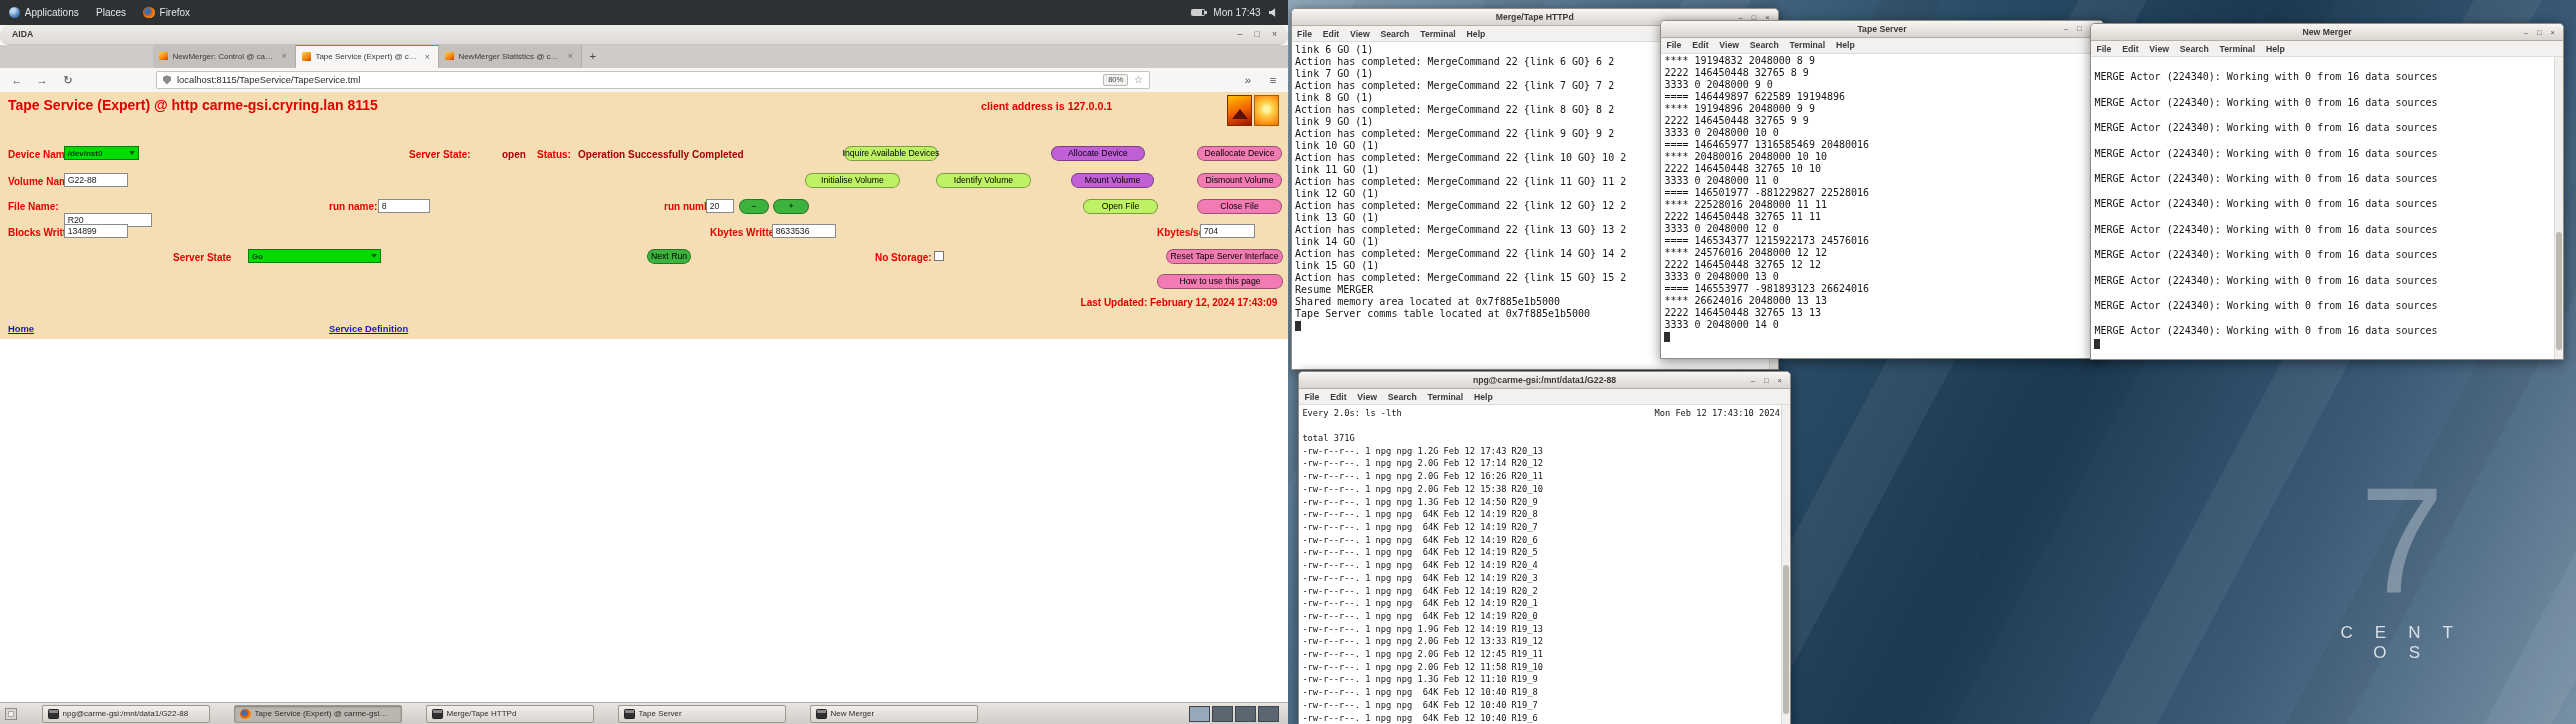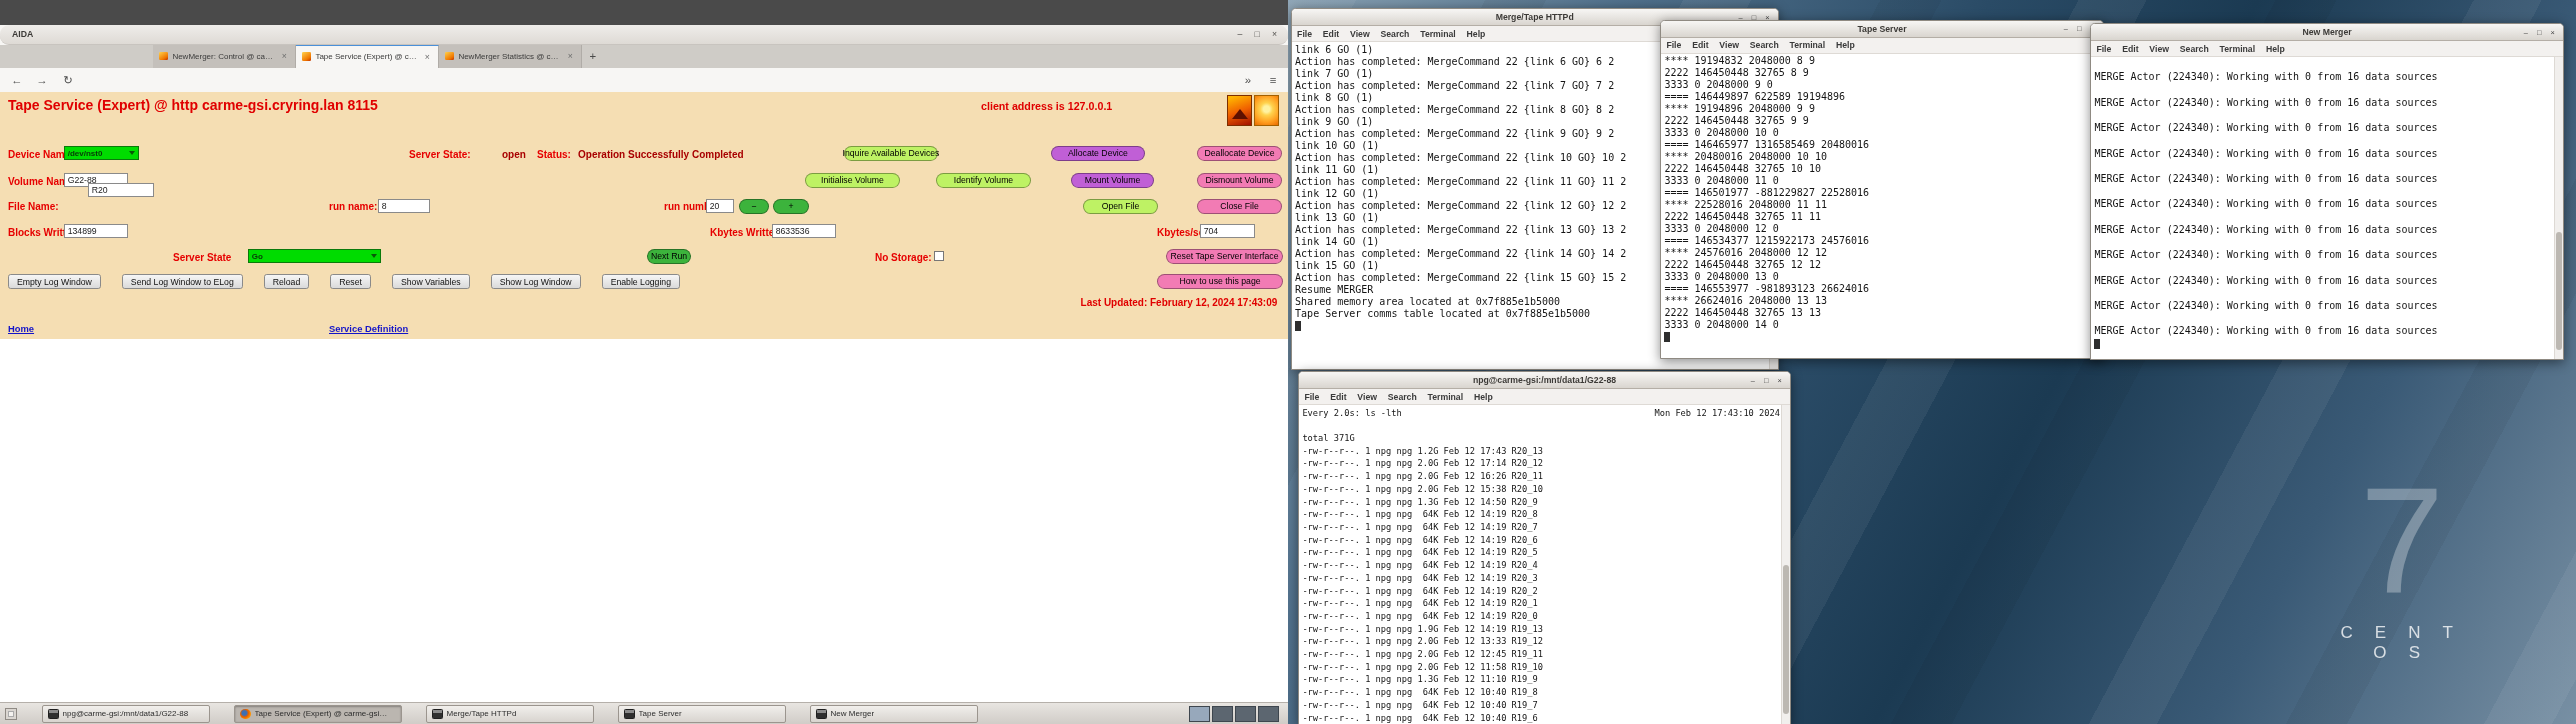--- a/index.html
+++ b/index.html
@@ -113,20 +113,38 @@
   #win-merger { left:802px; top:23px;  width:474px; height:337px; z-index:3; }
   #win-npg    { left:10px;   top:371px; width:493px; height:354px; z-index:2; }
 </style>
 </head>
 <body>
 
 <div id="screen">
 
   <div id="monitor-left">
 
+    <div id="top-panel">
+      <div class="panel-item">
+        <span class="apps-icon"></span>
+        <span>Applications</span>
+      </div>
+      <div class="panel-item">
+        <span>Places</span>
+      </div>
+      <div class="panel-item">
+        <span class="ffdot"></span>
+        <span>Firefox</span>
+      </div>
+      <div class="panel-right">
+        <span class="battery"></span>
+        <span class="clock">Mon 17:43</span>
+        <span class="speaker"></span>
+      </div>
+    </div>
 
     <div id="ff-window">
       <div class="ff-titlebar">
         <span class="ff-title">AIDA</span>
         <div class="win-ctrl">
           <span>–</span>
           <span>□</span>
           <span>×</span>
         </div>
       </div>
@@ -149,20 +167,26 @@
             <span class="tab-close">×</span>
           </div>
           </div>
         <div class="newtab">+</div>
       </div>
 
       <div class="ff-navbar">
         <span class="nav-icon" style="left:6.7px">←</span>
         <span class="nav-icon" style="left:32px">→</span>
         <span class="nav-icon" style="left:58px">↻</span>
+        <div class="urlbar">
+          <span class="shield"></span>
+          <span class="url-text">localhost:8115/TapeService/TapeService.tml</span>
+          <span class="zoom-badge">80%</span>
+          <span class="star">☆</span>
+        </div>
         <span class="nav-icon" style="left:1238px">»</span>
         <span class="nav-icon" style="left:1263px">≡</span>
       </div>
 
       <div class="ff-content">
         <div class="beige"></div>
 
         <div class="pg-title">Tape Service (Expert) @ http carme-gsi.cryring.lan 8115</div>
         <div class="pg-client">client address is 127.0.0.1</div>
         <div class="logo">
@@ -184,21 +208,21 @@
         <div class="btn b-pink" style="left:1197px;top:54px;width:85px">Deallocate Device</div>
 
         <span class="lbl" style="left:8px;top:84px">Volume Name:</span>
         <input class="inp" style="left: 64px; top: 81px; width: 64px;" value="G22-88">
         <div class="btn b-blue" style="left:805px;top:81px;width:95px">Initialise Volume</div>
         <div class="btn b-blue" style="left:936px;top:81px;width:95px">Identify Volume</div>
         <div class="btn b-purple" style="left:1071px;top:81px;width:83px">Mount Volume</div>
         <div class="btn b-pink" style="left:1197px;top:81px;width:85px">Dismount Volume</div>
 
         <span class="lbl" style="left:8px;top:109px">File Name:</span>
-        <input class="inp" style="left: 64px; top: 91px; width: 66px; margin-left: 24px;" value="R20">
+        <input class="inp" style="left: 64px; top: 121px; width: 88px;" value="R20">
         <span class="lbl" style="left:329px;top:109px">run name:</span>
         <input class="inp" style="left: 378px; top: 107px; width: 52px;" value="8">
         <span class="lbl" style="left:664px;top:109px">run number:</span>
         <input class="inp" style="left: 706px; top: 107px; width: 28px;" value="20">
         <div class="btn b-green" style="left:739px;top:107px;width:29.5px">−</div>
         <div class="btn b-green" style="left:773px;top:107px;width:36px">+</div>
         <div class="btn b-blue" style="left:1083px;top:107px;width:75px">Open File</div>
         <div class="btn b-pink" style="left:1197px;top:107px;width:85px">Close File</div>
 
         <span class="lbl" style="left:8px;top:135px">Blocks Written:</span>
@@ -211,29 +235,20 @@
         <span class="lbl" style="left:173px;top:160px">Server State</span>
         <div class="sel" style="left:248px;top:157px;width:133px">
           <span>Go</span>
             <span class="arrow"></span>
         </div>
         <div class="btn b-green" style="left:647px;top:157px;width:44px">Next Run</div>
         <span class="lbl" style="left:875px;top:160px">No Storage:</span>
         <div class="chk" style="left:934px;top:159px"></div>
         <div class="btn b-pink" style="left:1166px;top:157px;width:117px">Reset Tape Server Interface</div>
 
-        <div class="gray-row">
-            <div class="lbtn">Empty Log Window</div>
-            <div class="lbtn">Send Log Window to ELog</div>
-            <div class="lbtn">Reload</div>
-            <div class="lbtn">Reset</div>
-            <div class="lbtn">Show Variables</div>
-            <div class="lbtn">Show Log Window</div>
-            <div class="lbtn">Enable Logging</div>
-          </div>
         <div class="btn b-pink" style="left:1157px;top:182px;width:126px">How to use this page</div>
 
         <div class="last-updated">Last Updated: February 12, 2024 17:43:09</div>
         <a class="plink" style="left:8px">Home</a>
         <a class="plink" style="left:329px">Service Definition</a>
       </div>
     </div>
 
     <div id="taskbar">
       <div class="show-desktop"></div>

